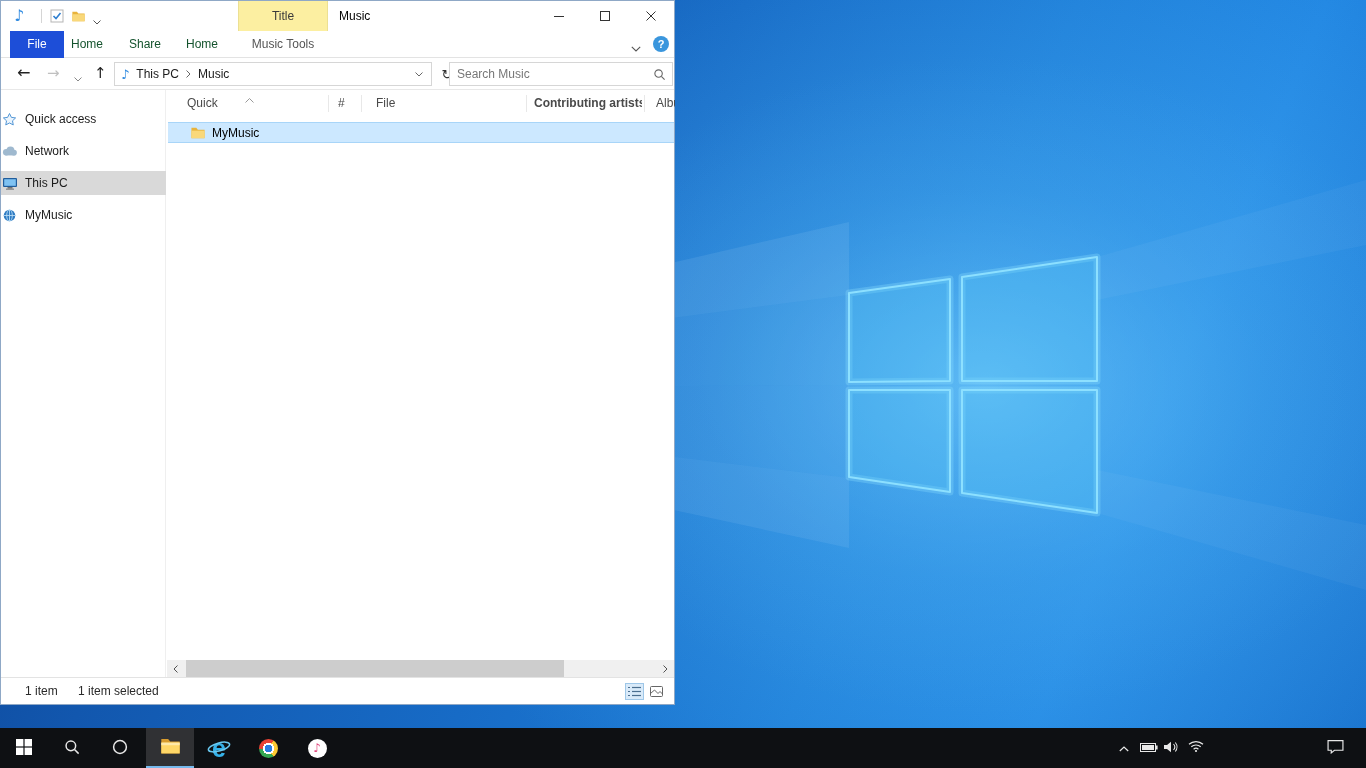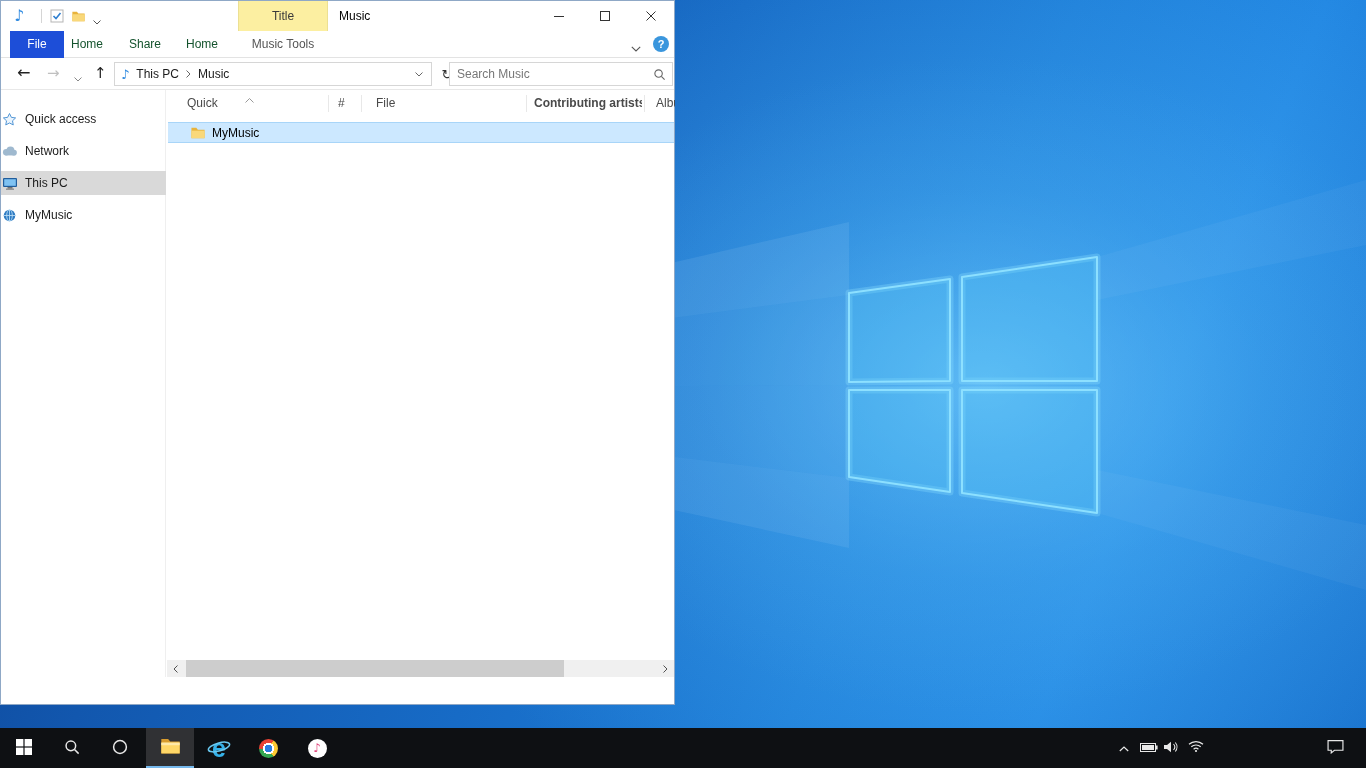--- a/index.html
+++ b/index.html
@@ -310,20 +310,42 @@
           <div class="sb-thumb"></div>
           <div class="sb-btn" style="right:0;">
             <svg width="5" height="8" viewBox="0 0 5 8">
                 <path d="M0.5 0.5 L4 4 L0.5 7.5" fill="none" stroke="#505050"></path>
               </svg>
           </div>
         </div>
       </div>
     </div>
 
+    <div class="statusbar">
+      <span class="st-count">1 item</span>
+      <span class="st-sel">1 item selected</span>
+      <div class="view-btn details">
+        <svg width="13" height="11" viewBox="0 0 13 11">
+            <g stroke="#4a6e8f" stroke-width="1.2">
+              <line x1="0" y1="1.5" x2="2" y2="1.5"></line>
+              <line x1="4" y1="1.5" x2="13" y2="1.5"></line>
+              <line x1="0" y1="5.5" x2="2" y2="5.5"></line>
+              <line x1="4" y1="5.5" x2="13" y2="5.5"></line>
+              <line x1="0" y1="9.5" x2="2" y2="9.5"></line>
+              <line x1="4" y1="9.5" x2="13" y2="9.5"></line>
+            </g>
+          </svg>
+      </div>
+      <div class="view-btn thumbs">
+        <svg width="13" height="11" viewBox="0 0 13 11">
+            <rect x="0.5" y="0.5" width="12" height="10" rx="1" fill="none" stroke="#666"></rect>
+            <path d="M0.5 7.5 L4.5 4 L8 7.5 L10 5.5 L12.5 8" fill="none" stroke="#666"></path>
+          </svg>
+      </div>
+    </div>
   </div>
 
   <div class="taskbar">
     <div class="tb-btn" style="left:0;">
       <span>
         <svg width="16" height="16" viewBox="0 0 16 16">
             <g fill="#fff">
               <rect x="0" y="0" width="7.4" height="7.4"></rect>
               <rect x="8.6" y="0" width="7.4" height="7.4"></rect>
               <rect x="0" y="8.6" width="7.4" height="7.4"></rect>

